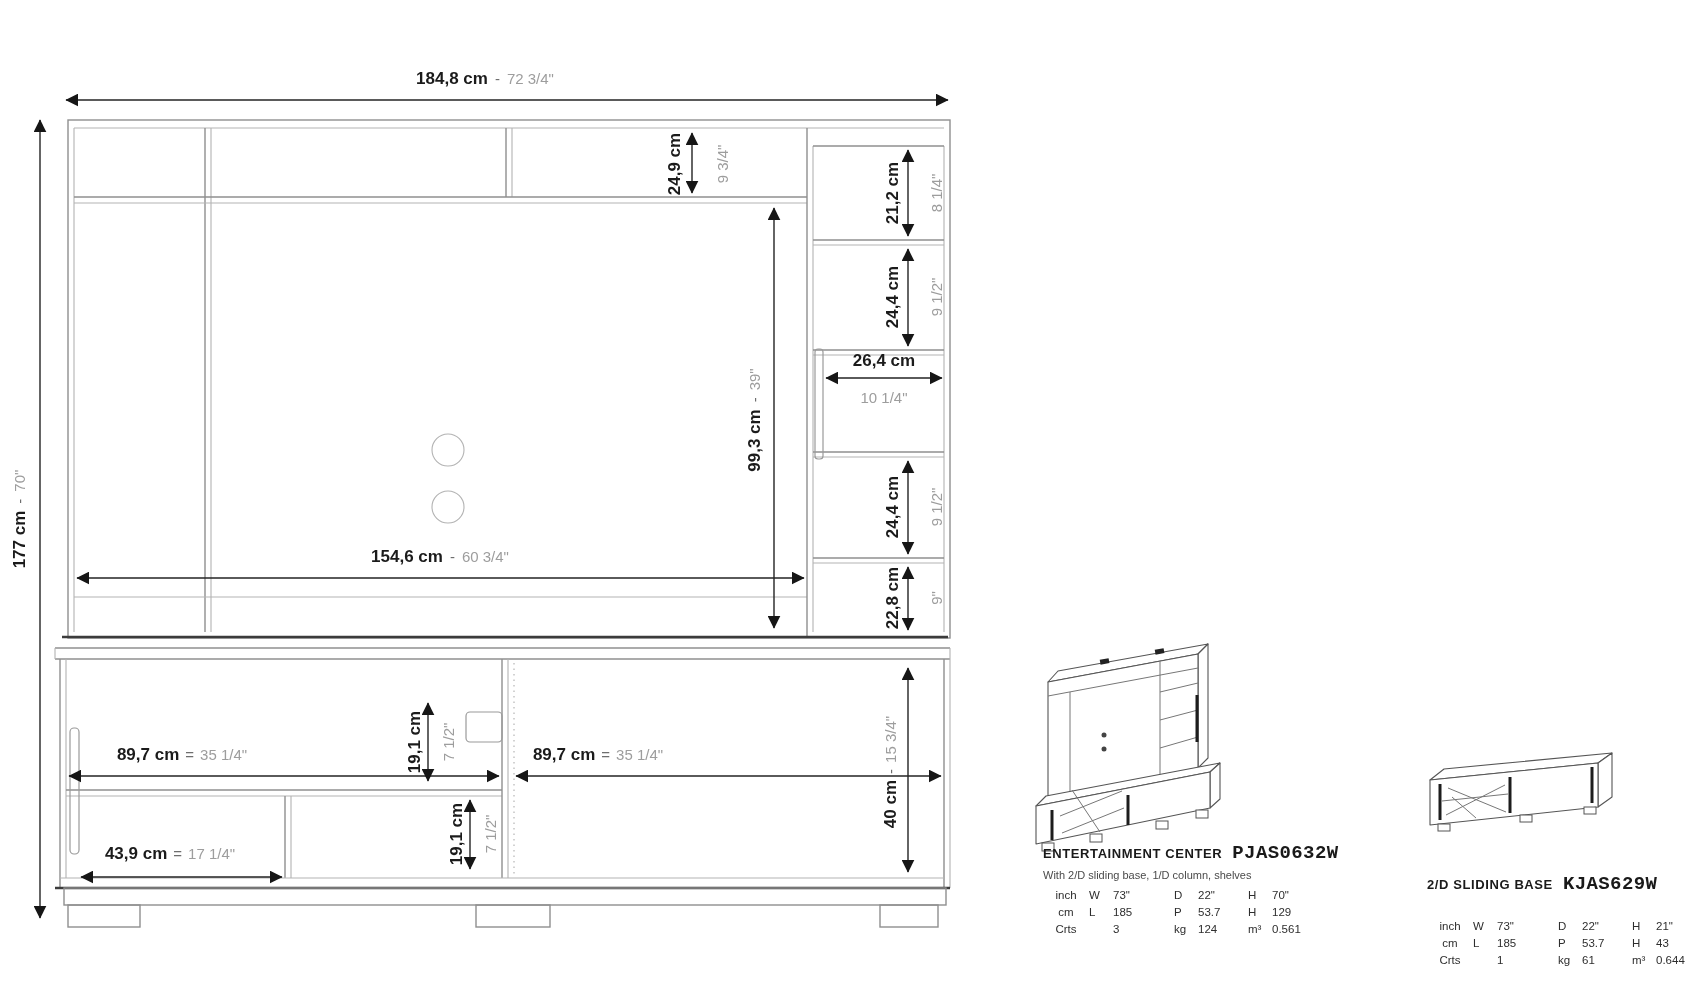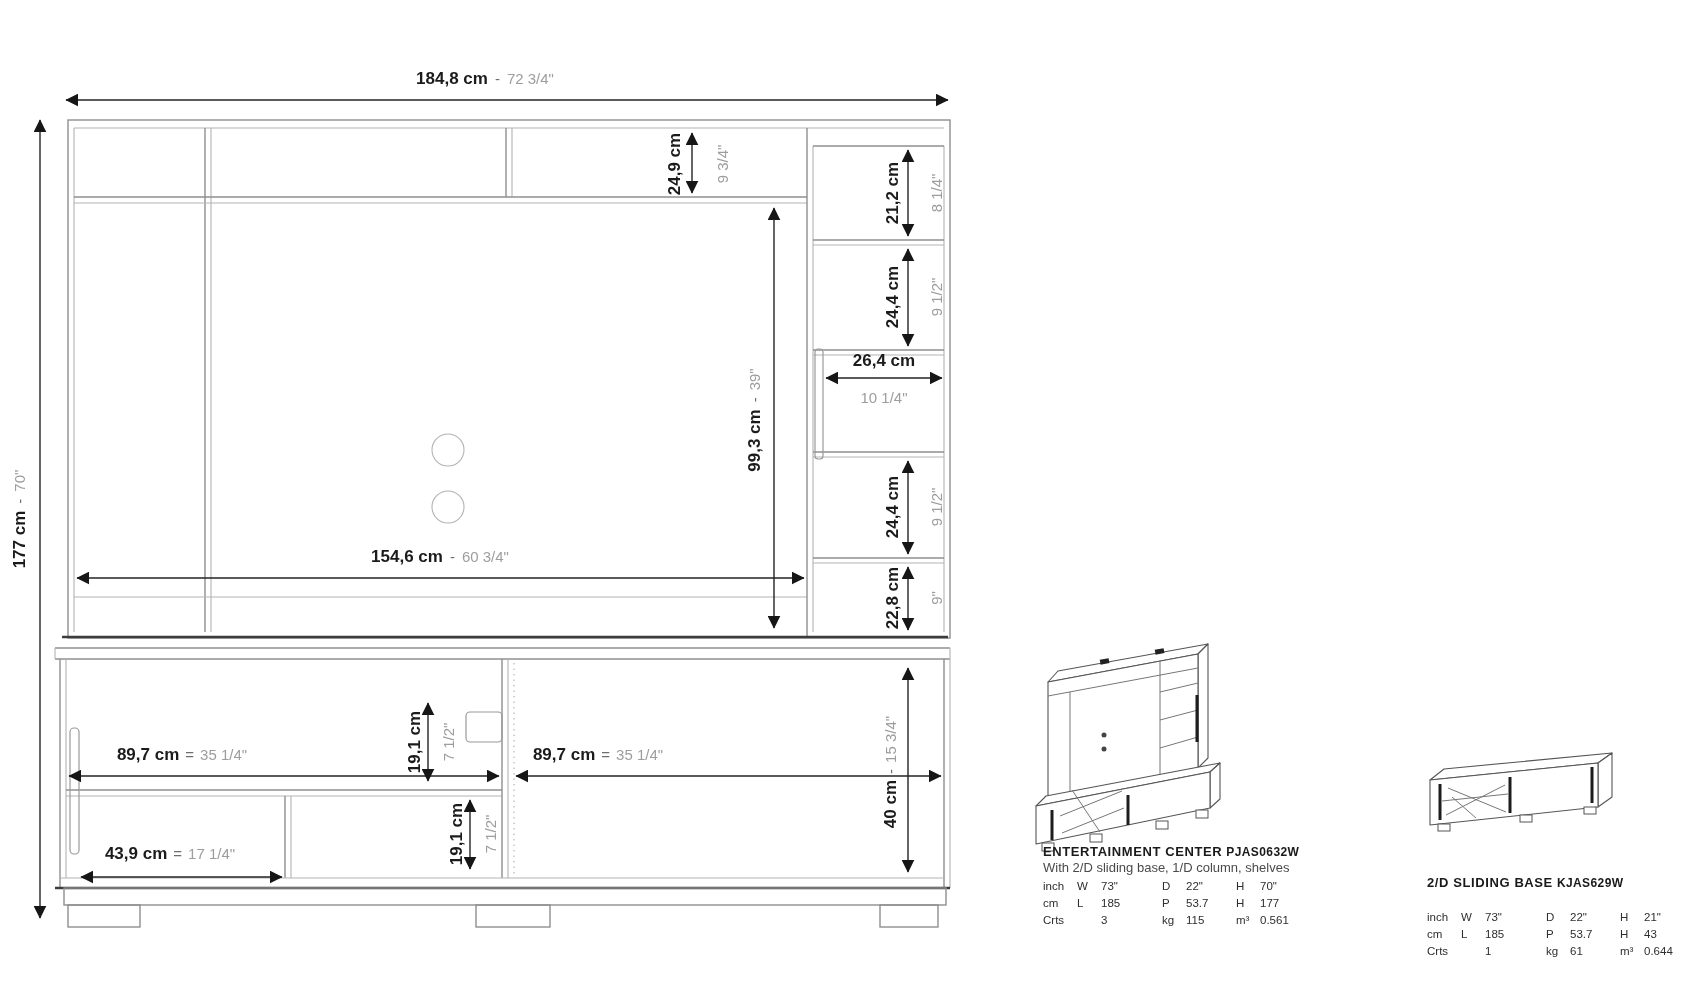--- a/index.html
+++ b/index.html
@@ -16,25 +16,25 @@
   .dark{stroke:#3c3c3c;stroke-width:2.6;fill:none;}
   .trim{stroke:#9a9a9a;stroke-width:1.2;fill:none;}
   .dotted{stroke:#b5b5b5;stroke-width:1.2;stroke-dasharray:1.5 4;fill:none;}
   .illo{stroke:#555;stroke-width:1.1;fill:#ffffff;stroke-linejoin:round;}
   .illon{stroke:#777;stroke-width:1;fill:none;}
   .illod{stroke:#1d1d1d;stroke-width:3;fill:none;}
   
   .product{position:absolute;color:#1a1a1a;}
   .p-titleline{white-space:nowrap;}
   .p-title{font-size:13px;font-weight:bold;letter-spacing:.6px;}
-  .p-sku{font-size:12px;font-weight:bold;letter-spacing:.4px;margin-left:4px;}
-  .p-sub{font-size:13px;color:#4a4a4a;height:15px;white-space:nowrap;}
+  .p-sku{font-size:19px;font-weight:bold;letter-spacing:.4px;margin-left:10px;font-family:Liberation Mono, monospace;}
+  .p-sub{font-size:11px;color:#4a4a4a;height:15px;margin-top:5px;white-space:nowrap;}
   .spec-table{margin-top:3px;}
   .spec-row{display:flex;font-size:11.5px;color:#2e2e2e;margin-top:5px;white-space:nowrap;}
-  .spec-label{width:34px;flex:none;}
+  .spec-label{width:46px;flex:none;text-align:center;}
   .spec-col{width:85px;flex:none;}
   .spec-col.c2{width:74px;}
   .spec-u{display:inline-block;min-width:24px;}
 </style>
 </head>
 <body>
 
 <svg width="1690" height="1006" viewBox="0 0 1690 1006">
   <defs>
     <marker id="arr" viewBox="0 0 10 10" refX="9.5" refY="5" markerWidth="13" markerHeight="13" markerUnits="userSpaceOnUse" orient="auto-start-reverse">
@@ -260,26 +260,26 @@
     <div class="spec-row">
       <span class="spec-label">inch</span>
       <span class="spec-col"><span class="spec-u">W</span><span>73"</span></span>
       <span class="spec-col c2"><span class="spec-u">D</span><span>22"</span></span>
       <span class="spec-col"><span class="spec-u">H</span><span>70"</span></span>
     </div>
     <div class="spec-row">
       <span class="spec-label">cm</span>
       <span class="spec-col"><span class="spec-u">L</span><span>185</span></span>
       <span class="spec-col c2"><span class="spec-u">P</span><span>53.7</span></span>
-      <span class="spec-col"><span class="spec-u">H</span><span>177</span></span>
+      <span class="spec-col"><span class="spec-u">H</span><span>129</span></span>
     </div>
     <div class="spec-row">
       <span class="spec-label">Crts</span>
       <span class="spec-col"><span class="spec-u"></span><span>3</span></span>
-      <span class="spec-col c2"><span class="spec-u">kg</span><span>115</span></span>
+      <span class="spec-col c2"><span class="spec-u">kg</span><span>124</span></span>
       <span class="spec-col"><span class="spec-u">m³</span><span>0.561</span></span>
     </div>
   </div>
 </div>
 
 <div class="product" id="product-2" style="left:1427px;top:873px;width:260px;">
   <div class="p-titleline">
     <span class="p-title">2/D SLIDING BASE</span><span class="p-sku">KJAS629W</span>
   </div>
   <div class="p-sub"></div>

